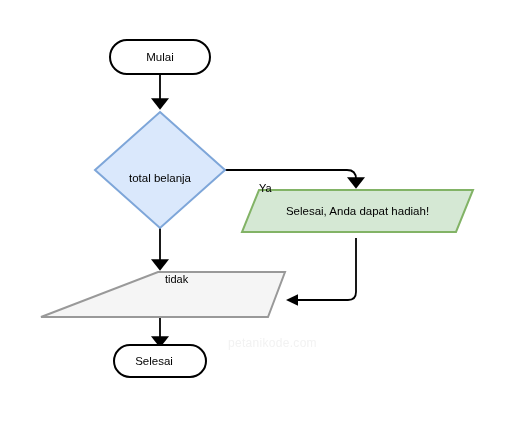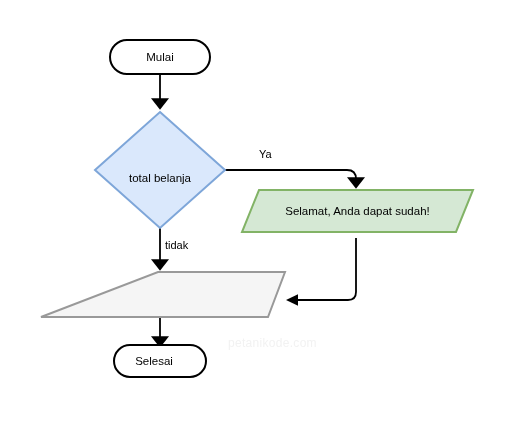--- a/index.html
+++ b/index.html
@@ -35,20 +35,21 @@
     line-height: 14px;
     white-space: pre;
     pointer-events: none;
   }
   .edge-label {
     position: absolute;
     color: #000000;
     font-size: 11px;
     line-height: 13px;
     white-space: pre;
+    margin-top: 34px;
   }
   #watermark {
     position: absolute;
     left: 228px;
     top: 336px;
     font-size: 12px;
     color: #f2f2f2;
     letter-spacing: 0.3px;
     white-space: pre;
   }
@@ -104,21 +105,21 @@
 
     <g>
       <rect x="114" y="345" width="92" height="32" rx="16" ry="16" fill="#ffffff" stroke="#000000" stroke-width="2"></rect>
     </g>
   </svg>
 
   <div class="node-label" style="left:110px; top:50px; width:100px;">Mulai</div>
 
   <div class="node-label" style="left:95px; top:155px; width:130px;margin-top:16px;">total belanja</div>
 
-  <div class="node-label" style="left:250px; top:204px; width:215px;">Selamat, Anda dapat sudah!</div>
+  <div class="node-label" style="left:250px; top:204px; width:215px;">Selesai, Anda dapat hadiah!</div>
 
 
   <div class="node-label" style="left:114px; top:354px; width:80px;">Selesai</div>
 
   <div class="edge-label" style="left:259px; top:148px;">Ya</div>
 
   <div class="edge-label" style="left:165px; top:239px;">tidak</div>
 
   <div id="watermark">petanikode.com</div>
 

